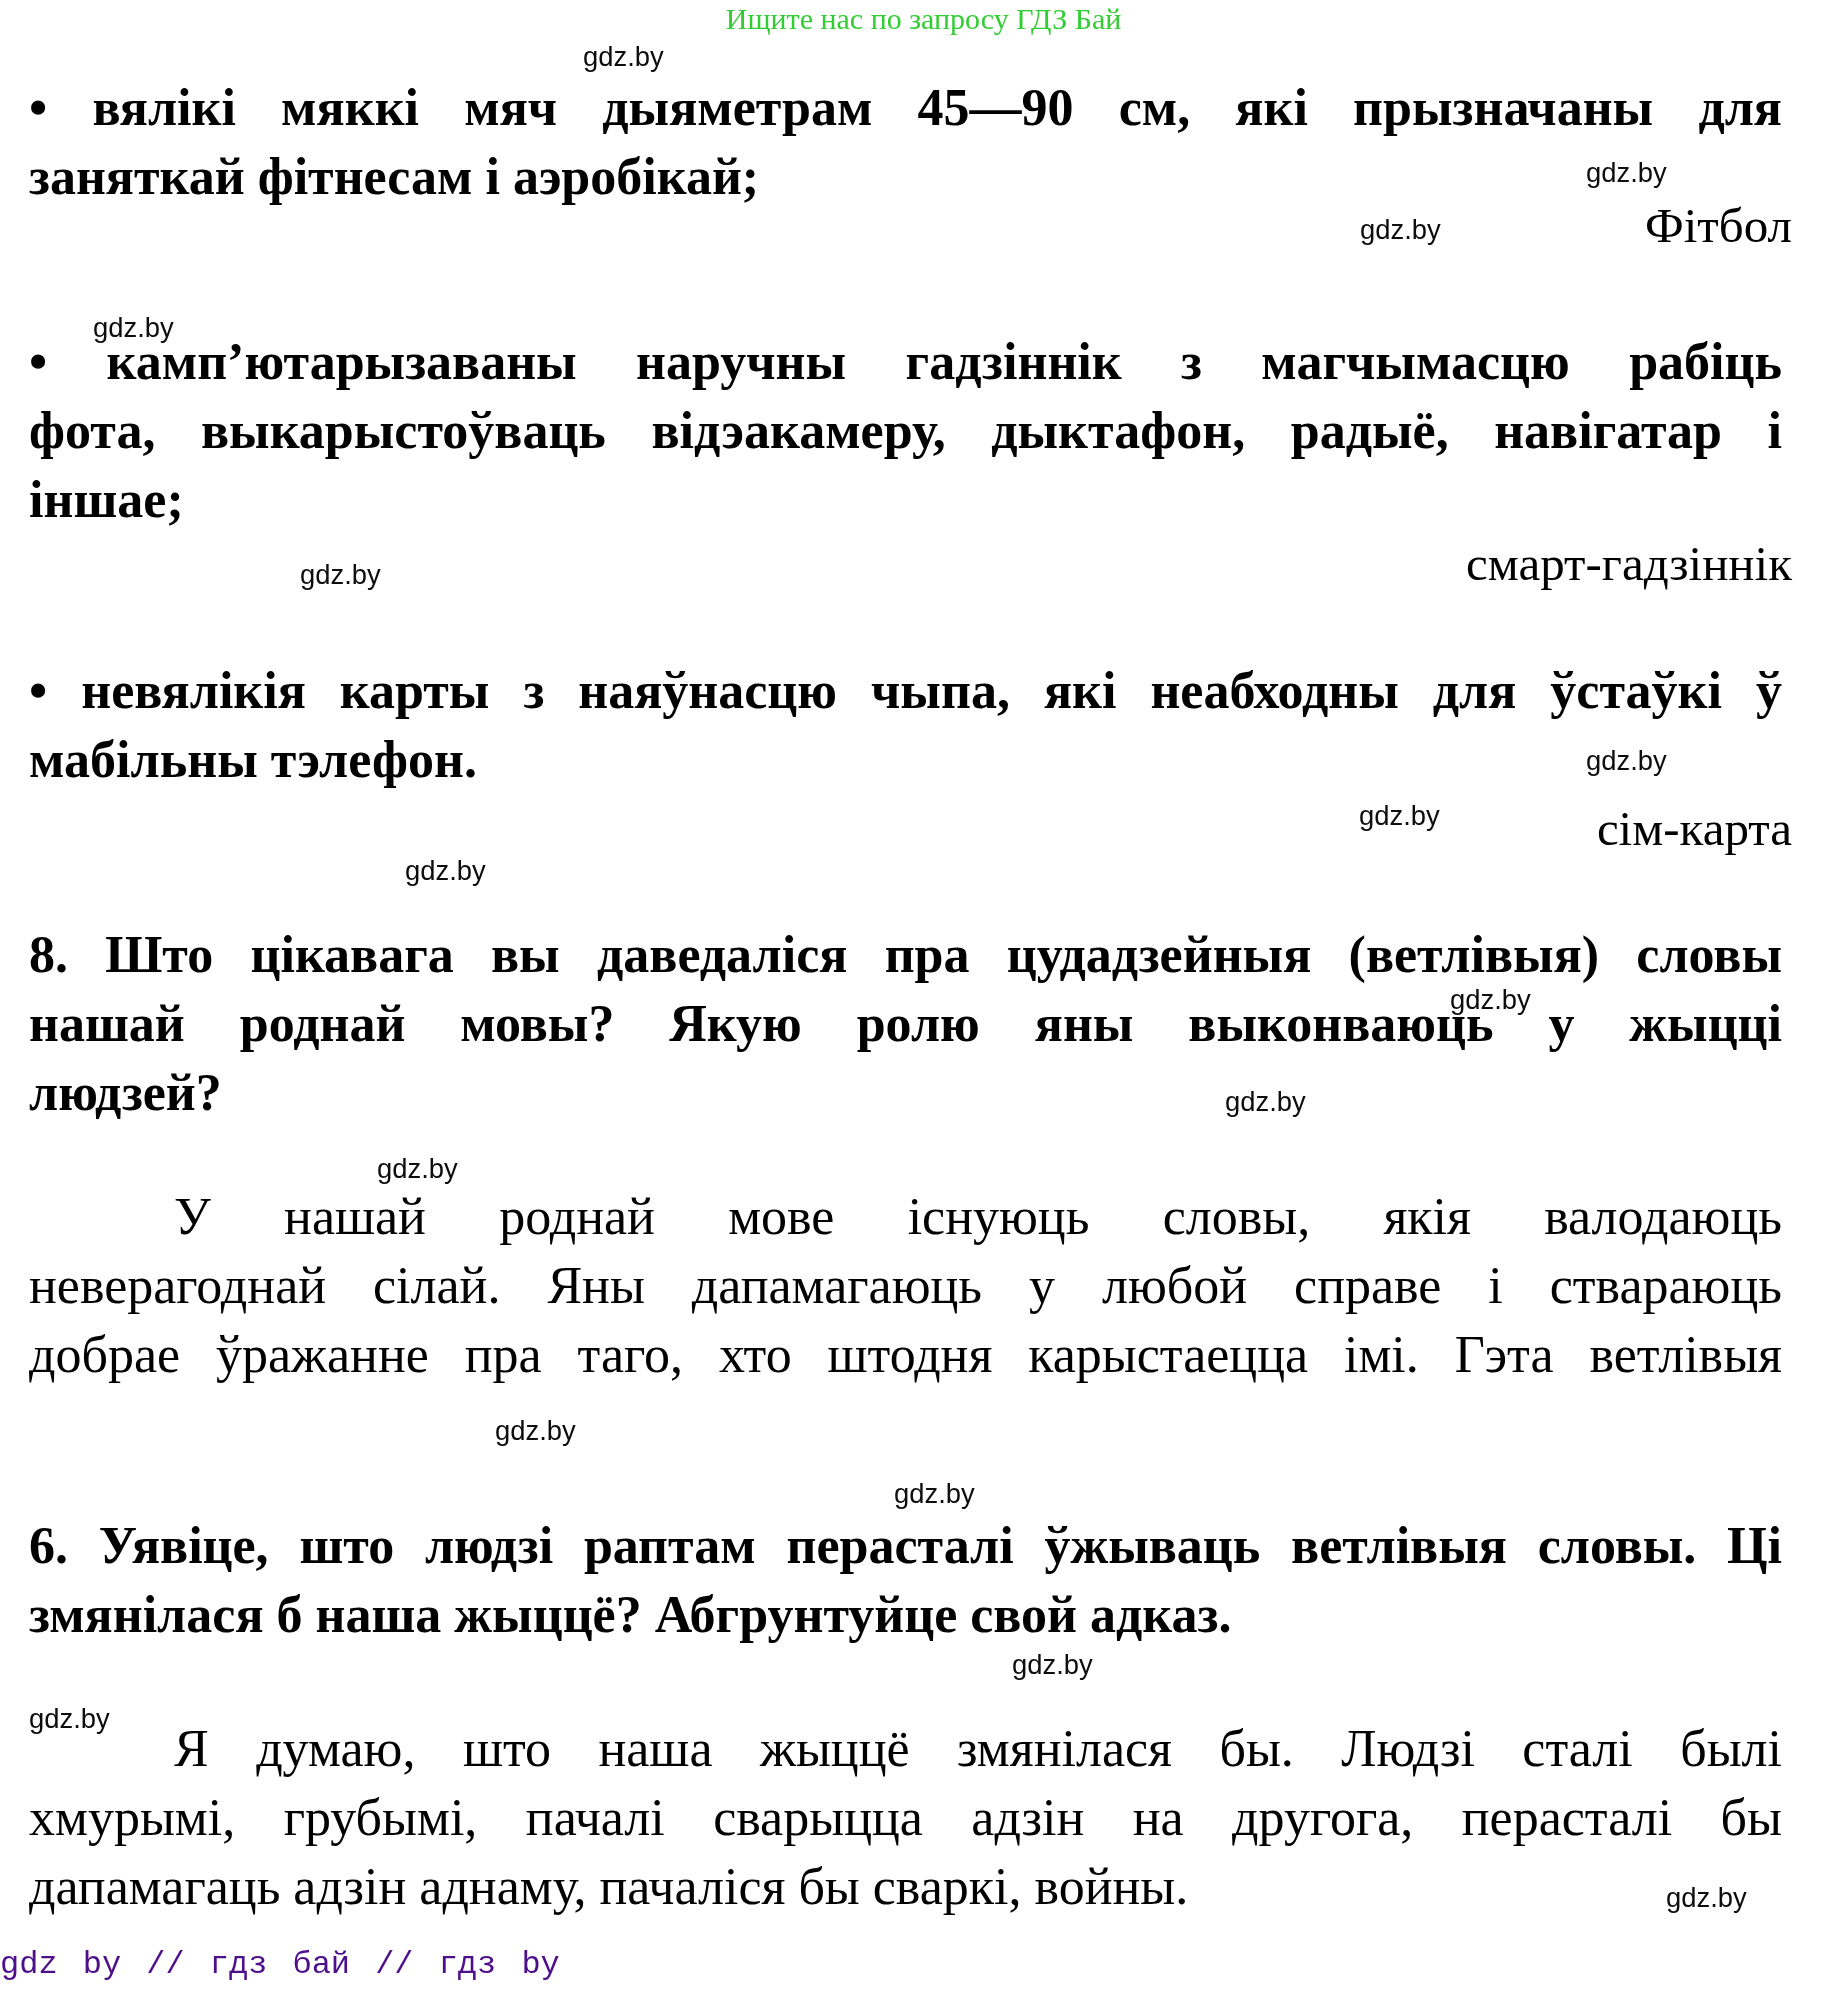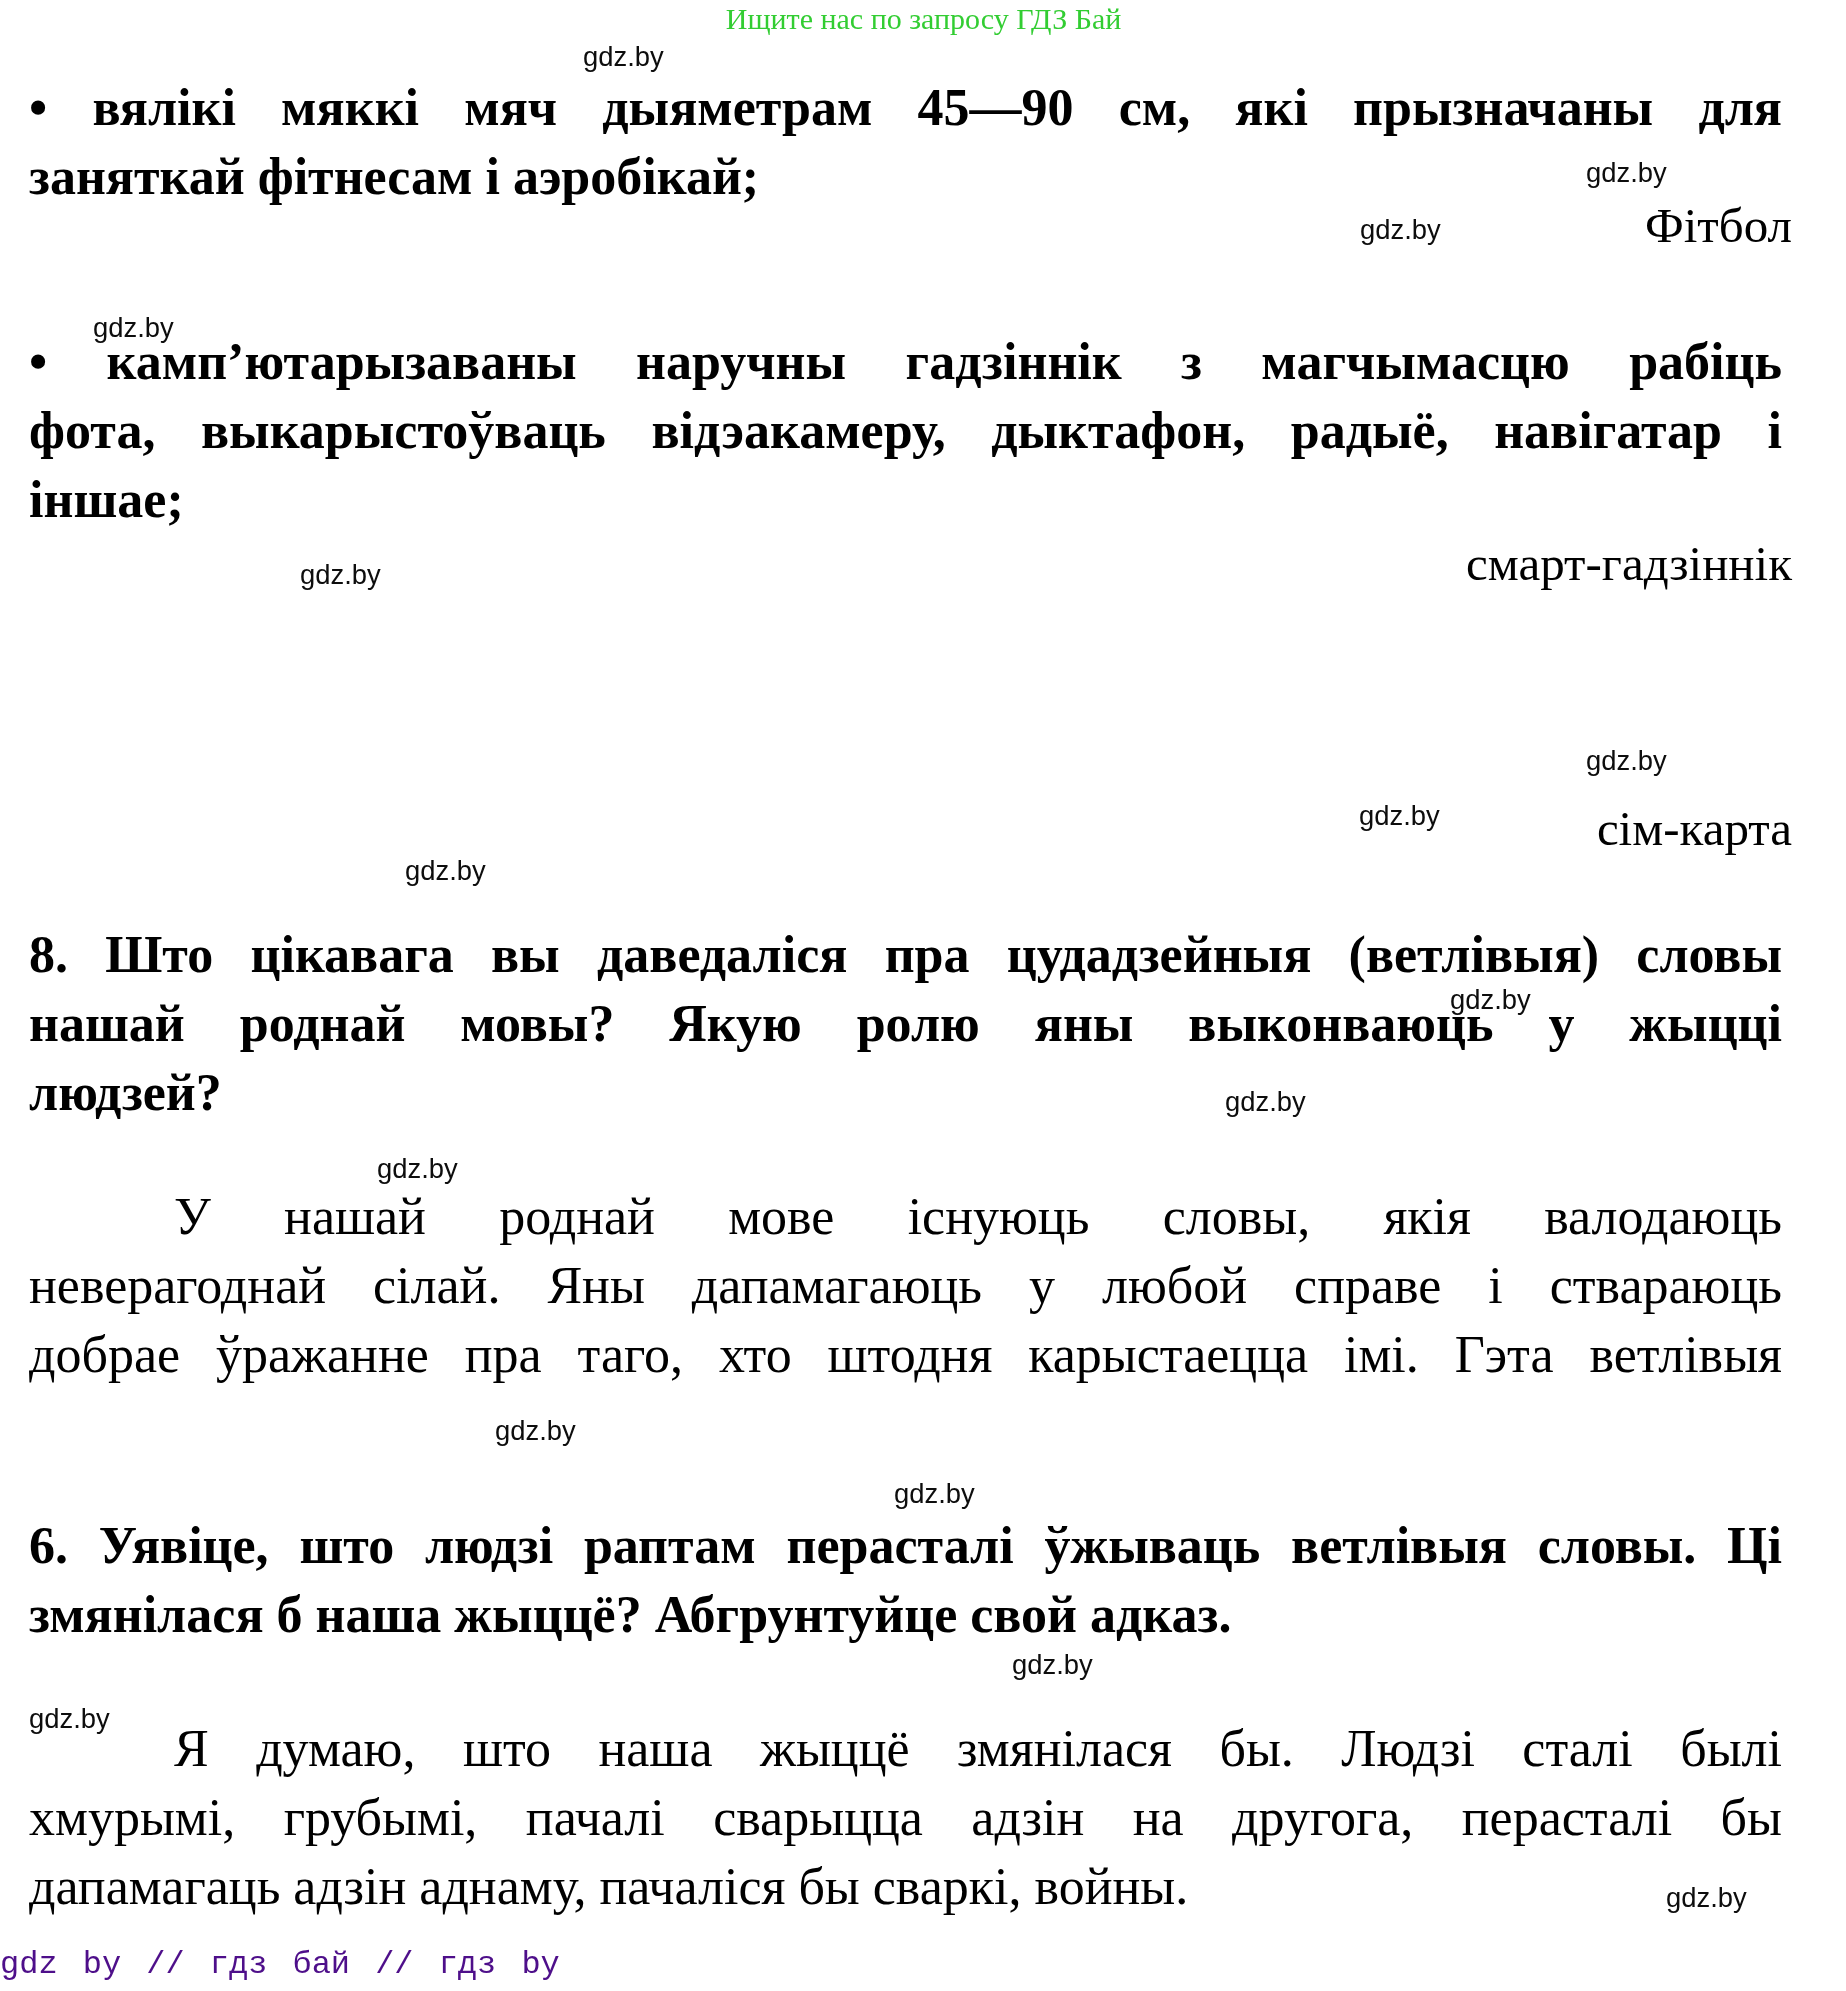--- a/index.html
+++ b/index.html
@@ -93,20 +93,24 @@
   </div>
   <div class="def-answer" style="top:196px;">Фітбол</div>
 
   <div class="block bold" style="top:327px;">
     <div class="line just">• камп’ютарызаваны наручны гадзіннік з магчымасцю рабіць</div>
     <div class="line just">фота, выкарыстоўваць відэакамеру, дыктафон, радыё, навігатар і</div>
     <div class="line">іншае;</div>
   </div>
   <div class="def-answer" style="top:534px;">смарт-гадзіннік</div>
 
+  <div class="block bold" style="top:656px;">
+    <div class="line just">• невялікія карты з наяўнасцю чыпа, які неабходны для ўстаўкі ў</div>
+    <div class="line">мабільны тэлефон.</div>
+  </div>
   <div class="def-answer" style="top:799px;">сім-карта</div>
 
   <div class="block bold" style="top:920px;">
     <div class="line just">8. Што цікавага вы даведаліся пра цудадзейныя (ветлівыя) словы</div>
     <div class="line just">нашай роднай мовы? Якую ролю яны выконваюць у жыцці</div>
     <div class="line">людзей?</div>
   </div>
 
   <div class="block" style="top:1182px;">
     <div class="line just indent">У нашай роднай мове існуюць словы, якія валодаюць</div>

